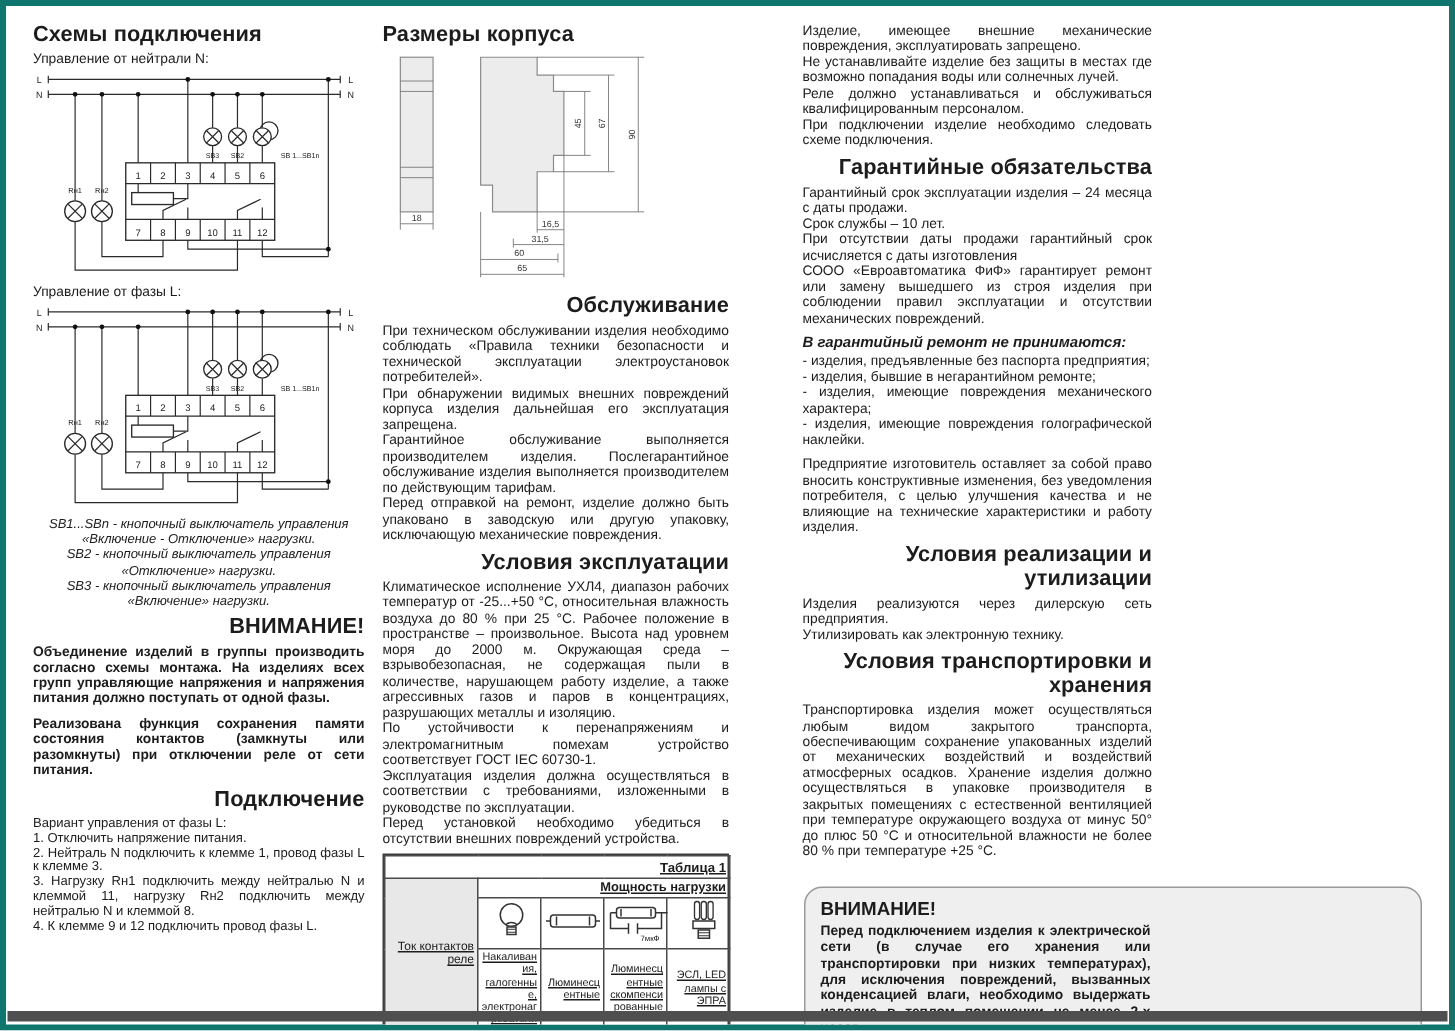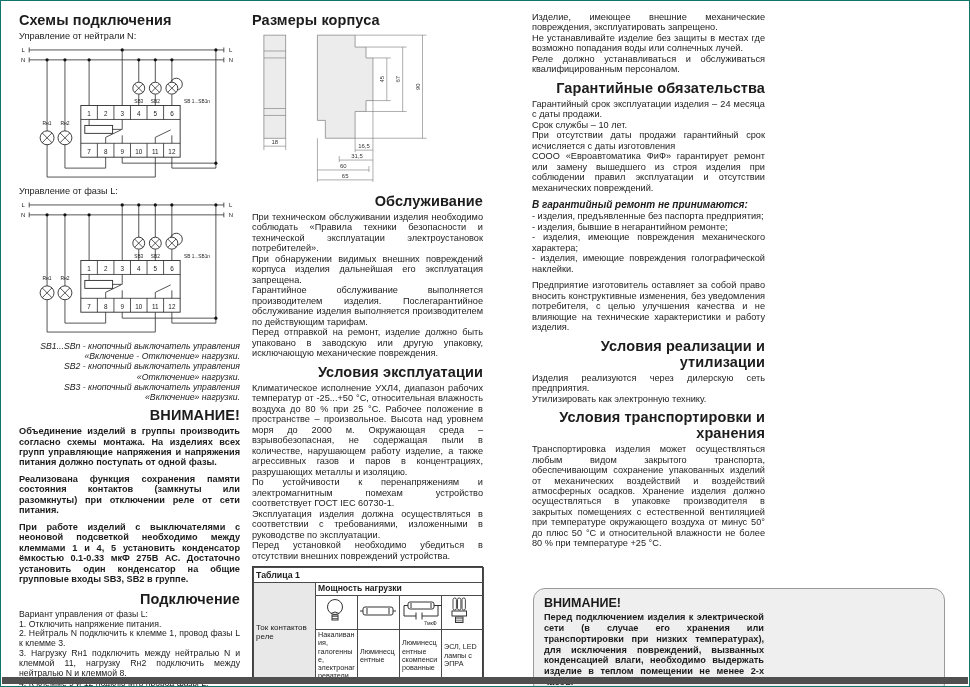--- a/index.html
+++ b/index.html
@@ -1,49 +1,49 @@
 <!DOCTYPE html>
 <html><head>
 <meta charset="utf-8">
 <style>
   * { box-sizing: border-box; }
   html,body { margin:0; padding:0; background:#fff; }
   body { width:970px; height:687px; font-family:"Liberation Sans",sans-serif; color:#1c1c1c; }
-  .page { position:relative; width:970px; height:687px; background:#fff; border:1px solid #0f766e; overflow:hidden; }
+  .page { position:relative; width:970px; height:687px; background:#fff; border:4px solid #0f766e; overflow:hidden; }
   .bottom-bar { position:absolute; left:1px; right:1px; bottom:2px; height:7px; background:#4f4f4f; }
 
   .col { position:absolute; top:11px; }
   .col-left  { left:18px;  width:221px; }
   .col-mid   { left:251px; width:231px; }
   .col-right { left:495px; width:233px;margin-left:36px; }
 
   h2 { font-size:14.5px; font-weight:700; margin:0 0 3px 0; letter-spacing:.1px; }
   h2.mt { margin-top:5px;text-align:right; }
   .caption { font-size:9.2px; margin:1px 0; }
   .body  { font-size:9.2px; line-height:1.14; text-align:justify; }
   .gap > div { margin-bottom:6px; }
   .tight > div { margin-bottom:0; }
   .boldtxt, .boldtxt > div { font-weight:700; }
-  .legend { font-size:8.7px; font-style:italic; line-height:1.17; margin:2px 0 3px; text-align:right; }
+  .legend { font-size:8.7px; font-style:italic; line-height:1.17; margin:2px 0 3px; text-align:center; }
   .steps { font-size:8.7px; line-height:1.13; text-align:justify; }
   .subhead { font-size:10px; font-weight:700; margin:6px 0 1px;font-style:italic; }
   .spacer6 { height:6px; }
 
   svg.diagram, svg.dims { display:block; margin:1px 0 2px; }
   svg text { font-family:"Liberation Sans",sans-serif; fill:#222; }
   .w { stroke:#2a2a2a; stroke-width:.8; fill:none; }
   .box { stroke:#2a2a2a; stroke-width:.9; fill:#fff; }
   .dot { fill:#111; }
   .dimline { stroke:#777; stroke-width:.6; fill:none; }
   .dimfill { fill:#ececec; stroke:#8a8a8a; stroke-width:.8; }
   .dimtxt { font-size:6px; fill:#333; }
 
   .tblwrap { border:1.5px solid #3f3f3f; margin-top:5px; background:#fff; }
   table.t { border-collapse:collapse; width:100%; table-layout:fixed; }
-  table.t td { border:1px solid #4a4a4a; text-align:left; vertical-align:middle; padding:1px 2px; font-size:7.2px; line-height:1.15; overflow-wrap:break-word; }
+  table.t td { border:1px solid #4a4a4a; text-align:right; vertical-align:middle; padding:1px 2px; font-size:7.2px; line-height:1.15; overflow-wrap:break-word;text-decoration:underline; }
   .t .cap { font-weight:700; font-size:8.8px; padding:2px; }
   .t .hdr { font-weight:700; font-size:8.6px; }
   .t .c0txt { font-size:8px; }
   .t .gray { background:#e8e8e8; }
   tr.icons td { height:34px; padding:0; }
 
   .attn-box { position:absolute; left:1px; top:576px; width:412px; min-height:88px; border:1.5px solid #9a9a9a; border-radius:12px; background:#efefef; padding:7px 10px; }
   .attn-box h3 { margin:0 0 2px; font-size:12.5px; font-weight:700; }
   .attn-box .txt { width:220px; font-size:9.2px; font-weight:700; line-height:1.18; text-align:justify; }
 </style>
@@ -207,21 +207,20 @@
     <div class="legend">
         <div>SB1...SBn - кнопочный выключатель управления «Включение - Отключение» нагрузки.</div>
         <div>SB2 - кнопочный выключатель управления «Отключение» нагрузки.</div>
         <div>SB3 - кнопочный выключатель управления «Включение» нагрузки.</div>
       </div>
 
     <h2 class="mt">ВНИМАНИЕ!</h2>
     <div class="body boldtxt gap">
         <div>Объединение изделий в группы производить согласно схемы монтажа. На изделиях всех групп управляющие напряжения и напряжения питания должно поступать от одной фазы.</div>
         <div>Реализована функция сохранения памяти состояния контактов (замкнуты или разомкнуты) при отключении реле от сети питания.</div>
-        <div>При работе изделий с выключателями с неоновой подсветкой необходимо между клеммами 1 и 4, 5 установить конденсатор ёмкостью 0.1-0.33 мкФ 275В АС. Достаточно установить один конденсатор на общие групповые входы SB3, SB2 в группе.</div>
       </div>
 
     <h2 class="mt">Подключение</h2>
     <div class="steps tight">
         <div>Вариант управления от фазы L:</div>
         <div>1. Отключить напряжение питания.</div>
         <div>2. Нейтраль N подключить к клемме 1, провод фазы L к клемме 3.</div>
         <div>3. Нагрузку Rн1 подключить между нейтралью N и клеммой 11, нагрузку Rн2 подключить между нейтралью N и клеммой 8.</div>
         <div>4. К клемме 9 и 12 подключить провод фазы L.</div>
       </div>
@@ -337,20 +336,21 @@
         </table>
 
     </div>
   </div>
 
   <div class="col col-right">
     <div class="body tight">
         <div>Изделие, имеющее внешние механические повреждения, эксплуатировать запрещено.</div>
         <div>Не устанавливайте изделие без защиты в местах где возможно попадания воды или солнечных лучей.</div>
         <div>Реле должно устанавливаться и обслуживаться квалифицированным персоналом.</div>
+        <div>При подключении изделие необходимо следовать схеме подключения.</div>
       </div>
 
     <h2 class="mt">Гарантийные обязательства</h2>
     <div class="body tight">
         <div>Гарантийный срок эксплуатации изделия – 24 месяца с даты продажи.</div>
         <div>Срок службы – 10 лет.</div>
         <div>При отсутствии даты продажи гарантийный срок исчисляется с даты изготовления</div>
         <div>СООО «Евроавтоматика ФиФ» гарантирует ремонт или замену вышедшего из строя изделия при соблюдении правил эксплуатации и отсутствии механических повреждений.</div>
       </div>
     <div class="subhead">В гарантийный ремонт не принимаются:</div>

